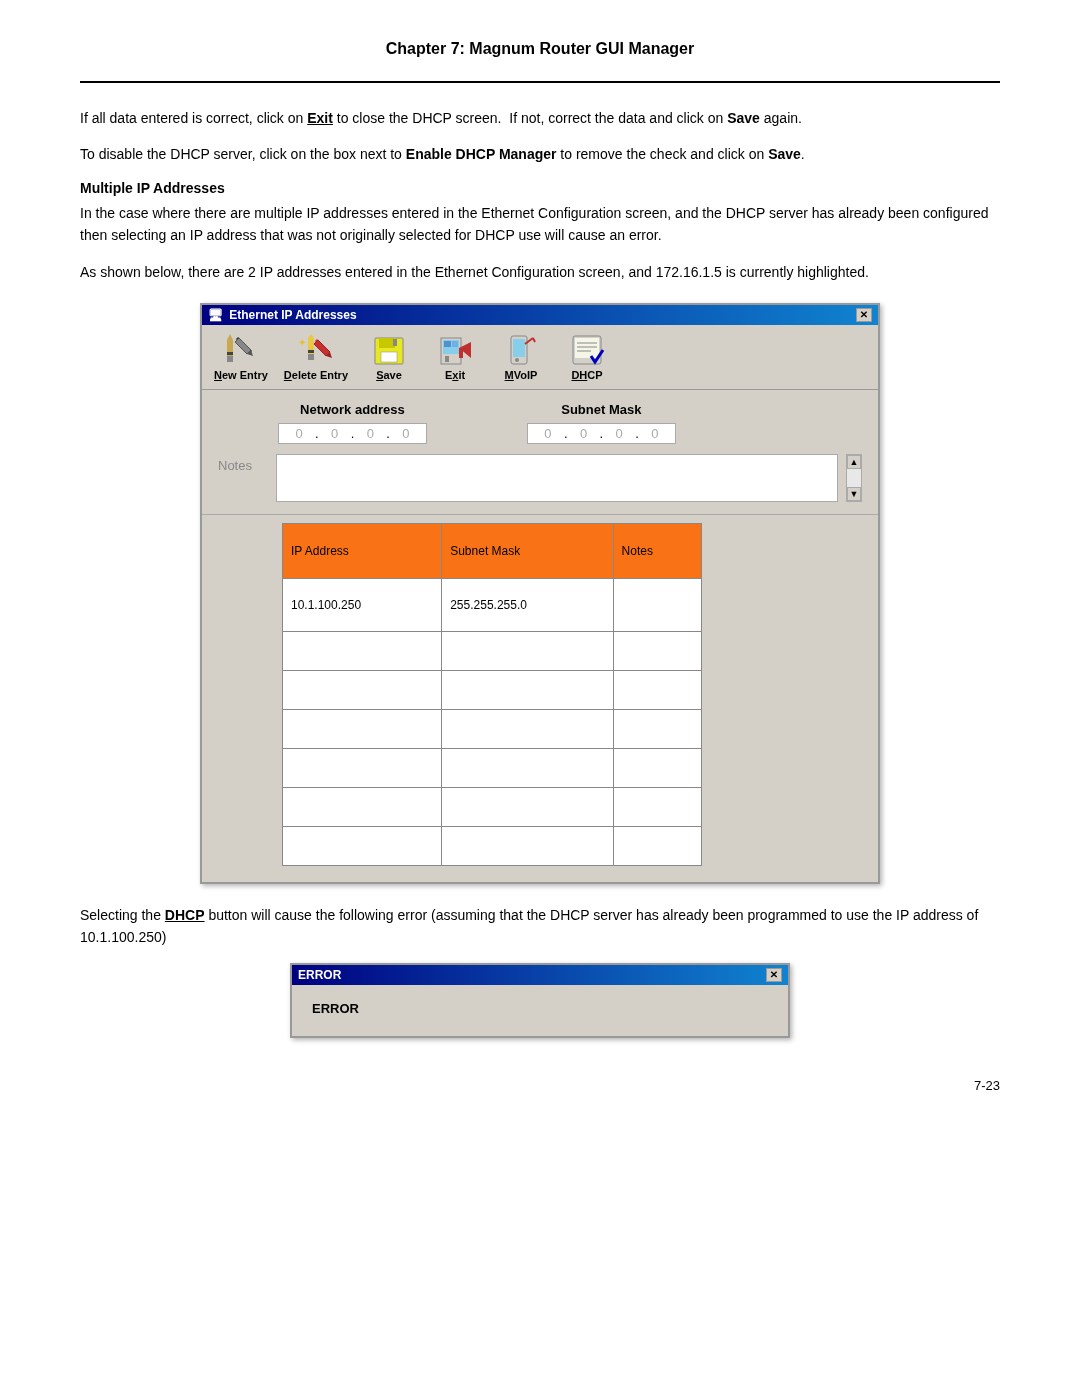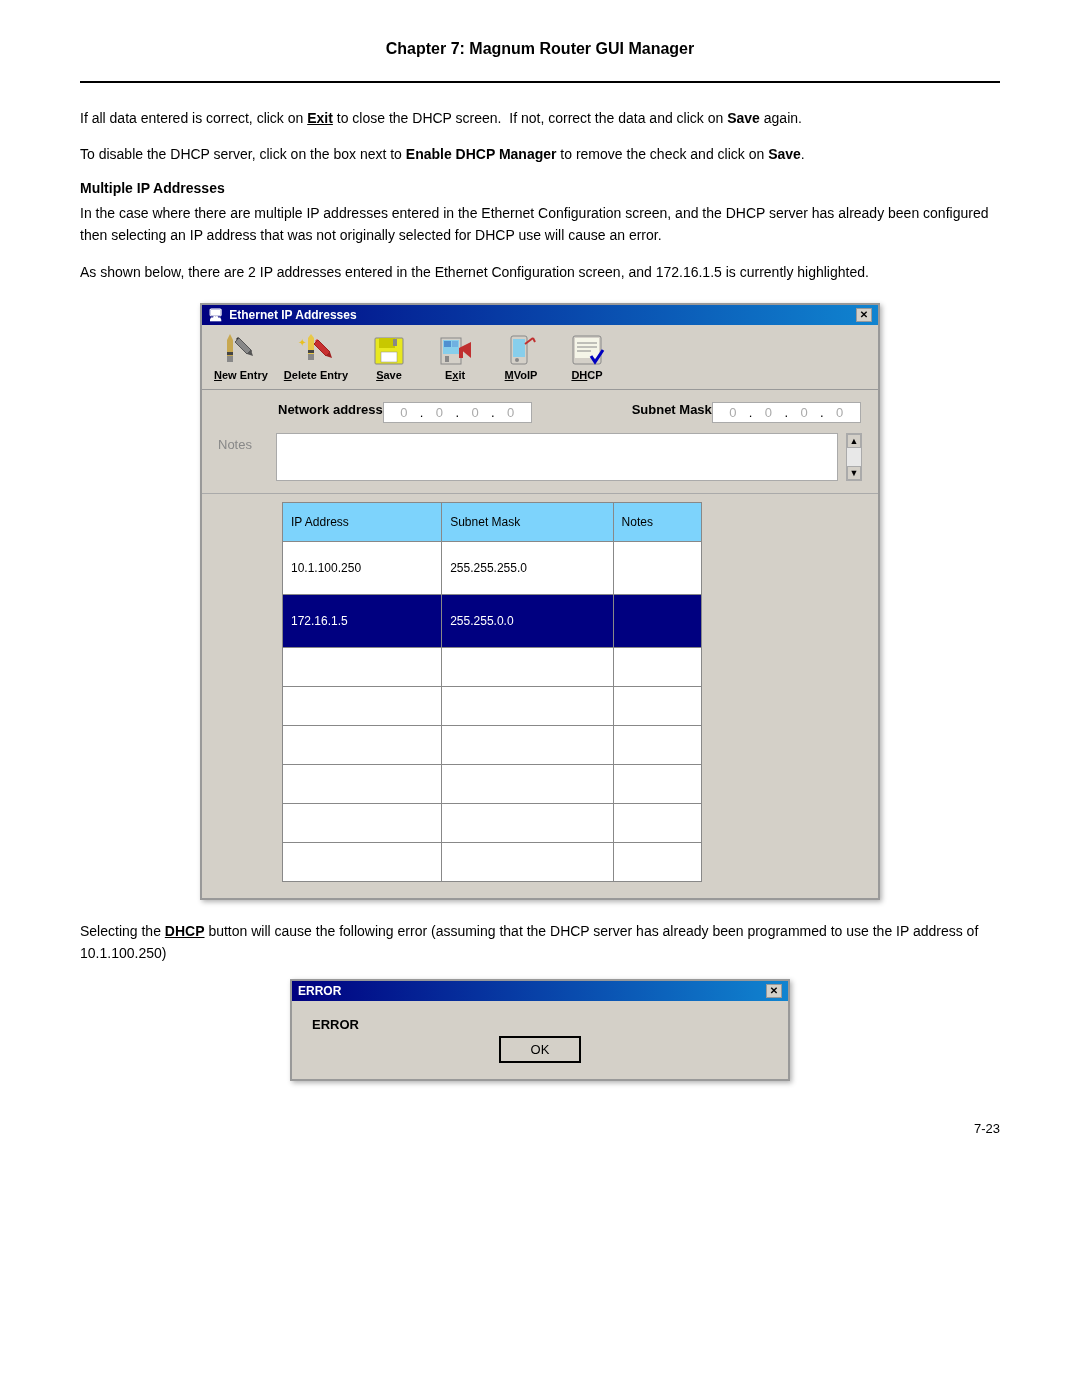--- a/index.html
+++ b/index.html
@@ -119,21 +119,21 @@
       border-bottom: 1px solid #aaa;
     }
     .form-row {
       display: flex;
       gap: 60px;
       margin-bottom: 10px;
       align-items: flex-start;
     }
     .form-col {
       display: flex;
-      flex-direction: row;
+      flex-direction: column;
     }
     .form-col-label {
       font-weight: bold;
       font-size: 13px;
       margin-bottom: 6px;
       text-align: center;
     }
     .ip-input-group {
       display: flex;
       align-items: center;
@@ -204,23 +204,23 @@
     .table-area {
       padding: 8px 16px 16px 80px;
       background: #d4d0c8;
     }
     .data-table {
       border-collapse: collapse;
       width: 420px;
       font-size: 12px;
     }
     .data-table th {
-      background: #7dd3fc;
+      background: #f97316;
       border: 1px solid #888;
-      padding: 12px 8px;
+      padding: 20px 8px;
       text-align: left;
       font-weight: normal;
     }
     .data-table td {
       border: 1px solid #888;
       padding: 19px 8px;
       background: #fff;
     }
     .data-table tr.highlighted td {
       background: #000080;
@@ -433,25 +433,20 @@
           <th>Subnet Mask</th>
           <th>Notes</th>
         </tr>
       </thead>
       <tbody>
         <tr>
           <td>10.1.100.250</td>
           <td>255.255.255.0</td>
           <td></td>
         </tr>
-        <tr class="highlighted">
-          <td>172.16.1.5</td>
-          <td>255.255.0.0</td>
-          <td></td>
-        </tr>
         <tr class="empty">
             <td></td>
             <td></td>
             <td></td>
           </tr>
         <tr class="empty">
             <td></td>
             <td></td>
             <td></td>
           </tr>
@@ -486,19 +481,16 @@
 
 <div class="error-dialog">
   <div class="win-titlebar">
     <div class="win-titlebar-left">
       <span>ERROR</span>
     </div>
     <div class="win-close-btn">✕</div>
   </div>
   <div class="error-content">
     <div class="error-text-bold">ERROR</div>
-    <div class="ok-btn-row">
-      <button class="ok-button">OK</button>
-    </div>
   </div>
 </div>
 
 <div class="page-number">7-23</div>
 
 </body></html>

